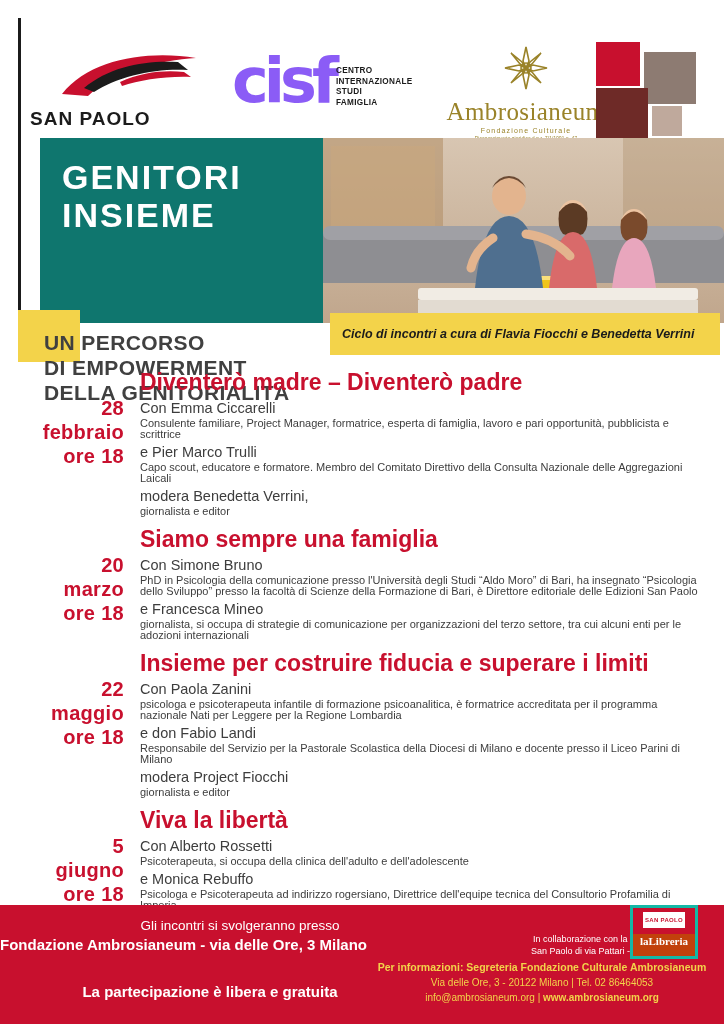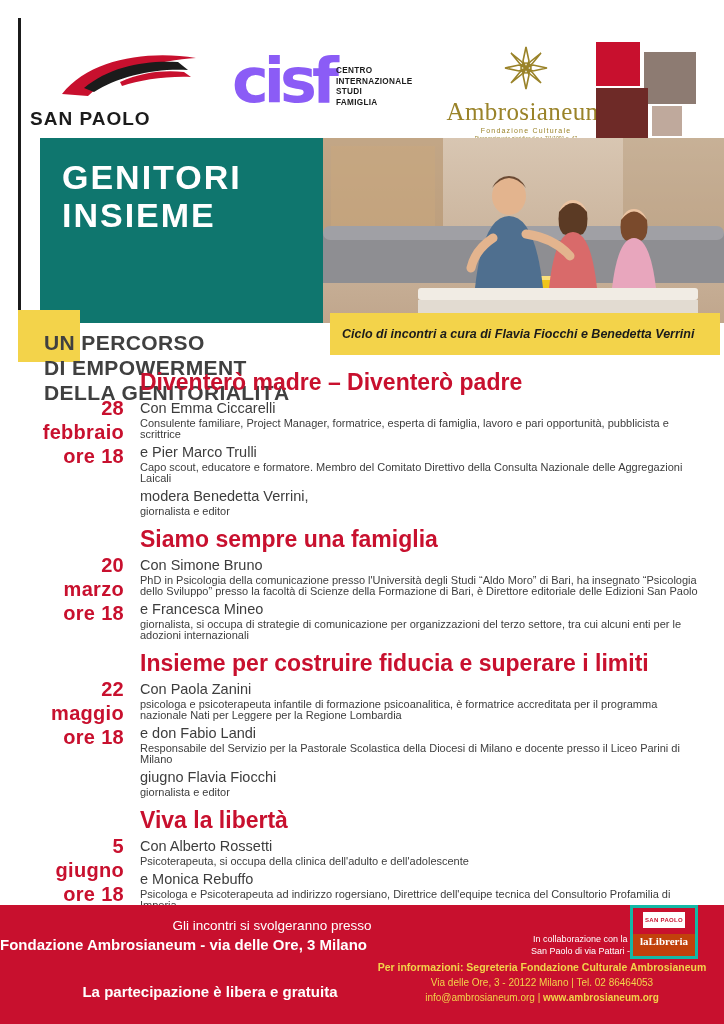--- a/index.html
+++ b/index.html
@@ -284,21 +284,20 @@
     background: #c8102e;
   }
   .f-line1 {
     position: absolute;
     left: 0;
     top: 918px;
     width: 480px;
     text-align: center;
     color: #ffffff;
     font-size: 13.5px;
-    padding-left: 32px;
   }
   .f-line2 {
     position: absolute;
     left: 0;
     top: 936px;
     width: 480px;
     color: #ffffff;
     font-size: 15px;
     font-weight: bold;
   }
@@ -528,21 +527,21 @@
         <div>22</div>
         <div>maggio</div>
         <div>ore 18</div>
       </div>
       <div class="ev-body">
         <div class="ev-title">Insieme per costruire fiducia e superare i limiti</div>
         <div class="ev-speaker">Con Paola Zanini</div>
         <div class="ev-bio">psicologa e psicoterapeuta infantile di formazione psicoanalitica, è formatrice accreditata per il programma nazionale Nati per Leggere per la Regione Lombardia</div>
         <div class="ev-speaker">e don Fabio Landi</div>
         <div class="ev-bio">Responsabile del Servizio per la Pastorale Scolastica della Diocesi di Milano e docente presso il Liceo Parini di Milano</div>
-        <div class="ev-mod">giugno Flavia Fiocchi</div>
+        <div class="ev-mod">modera Project Fiocchi</div>
         <div class="ev-bio">giornalista e editor</div>
       </div>
     </div>
 
     <div class="event">
       <div class="ev-date">
         <div>5</div>
         <div>giugno</div>
         <div>ore 18</div>
       </div>

